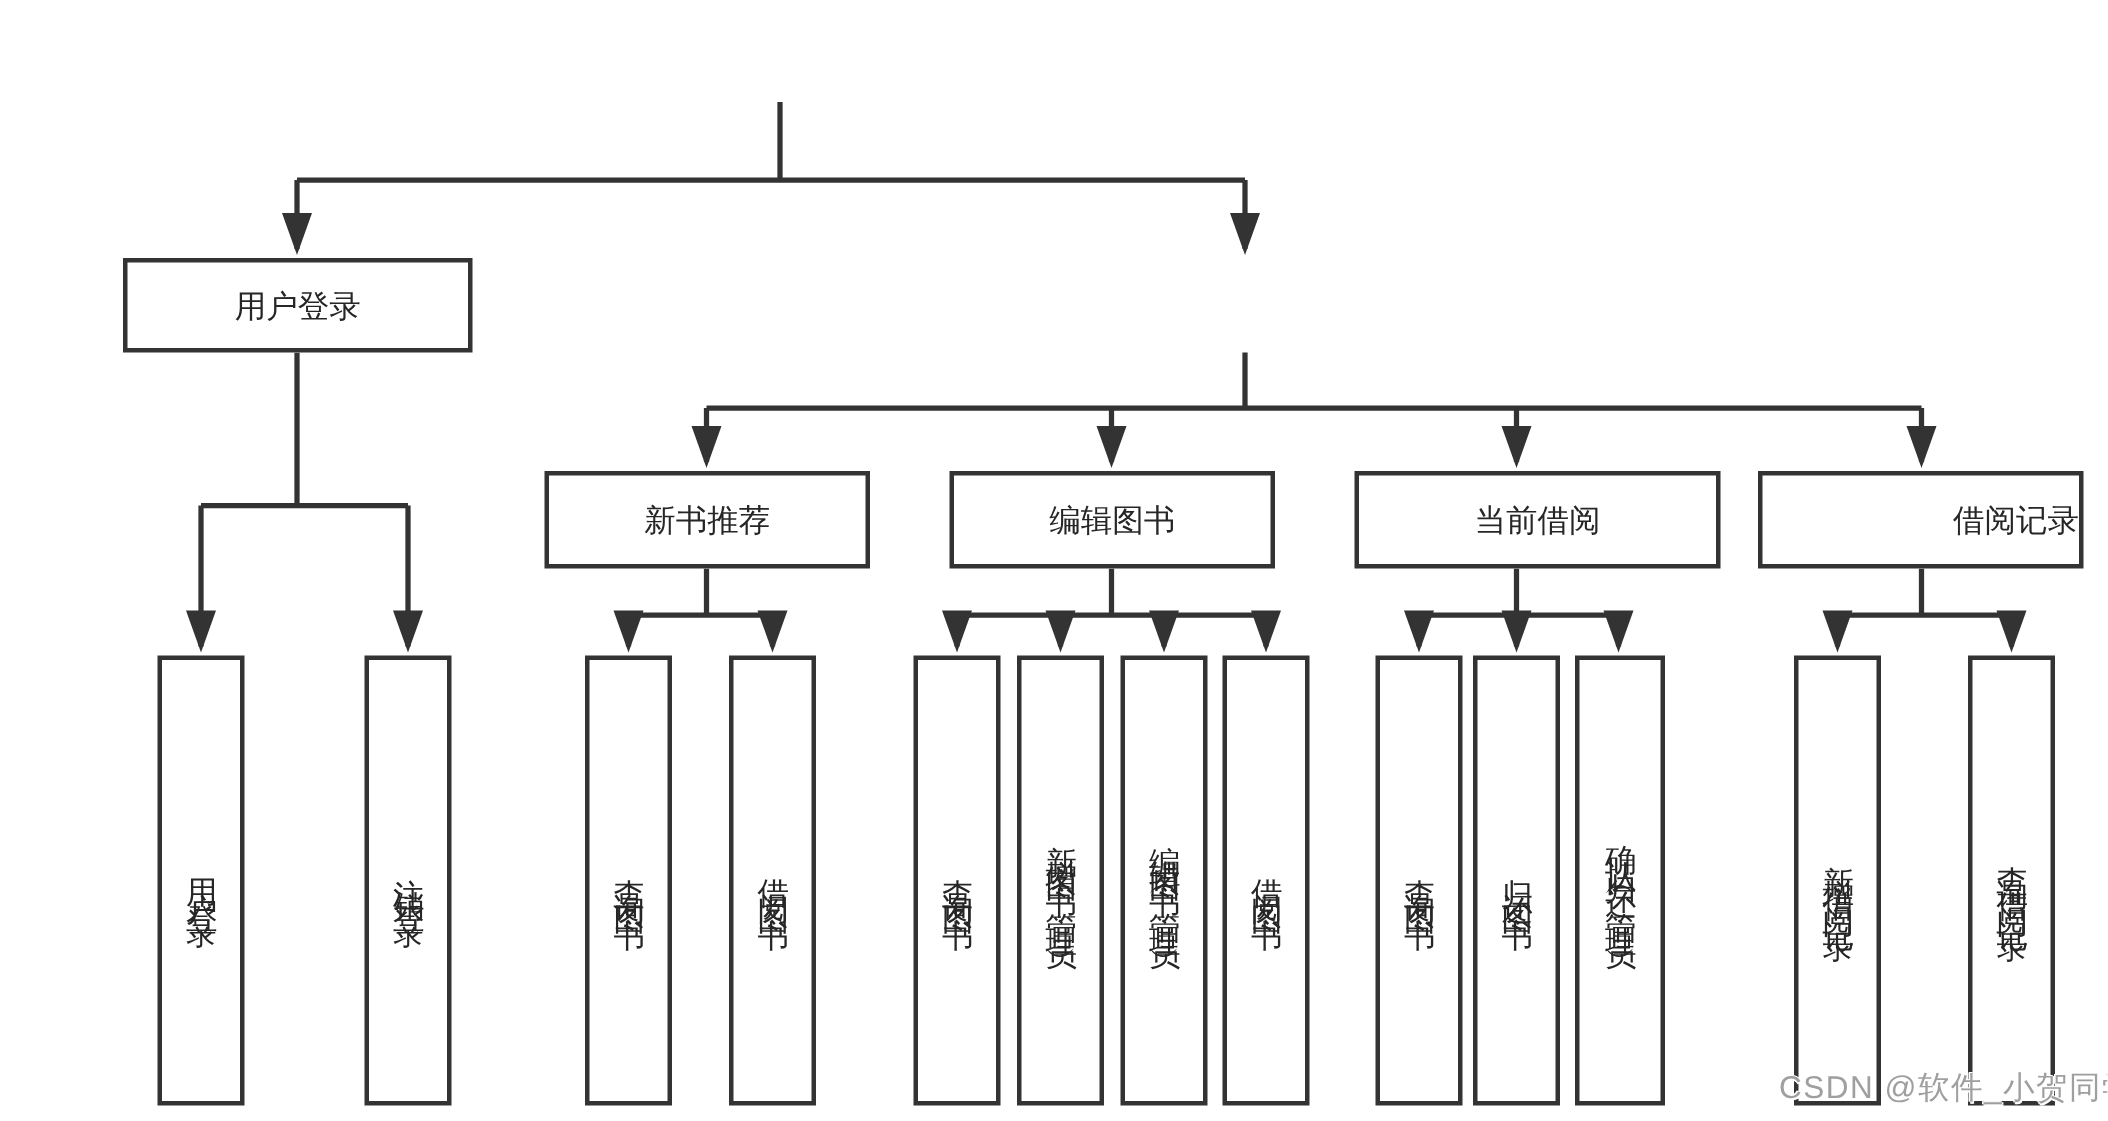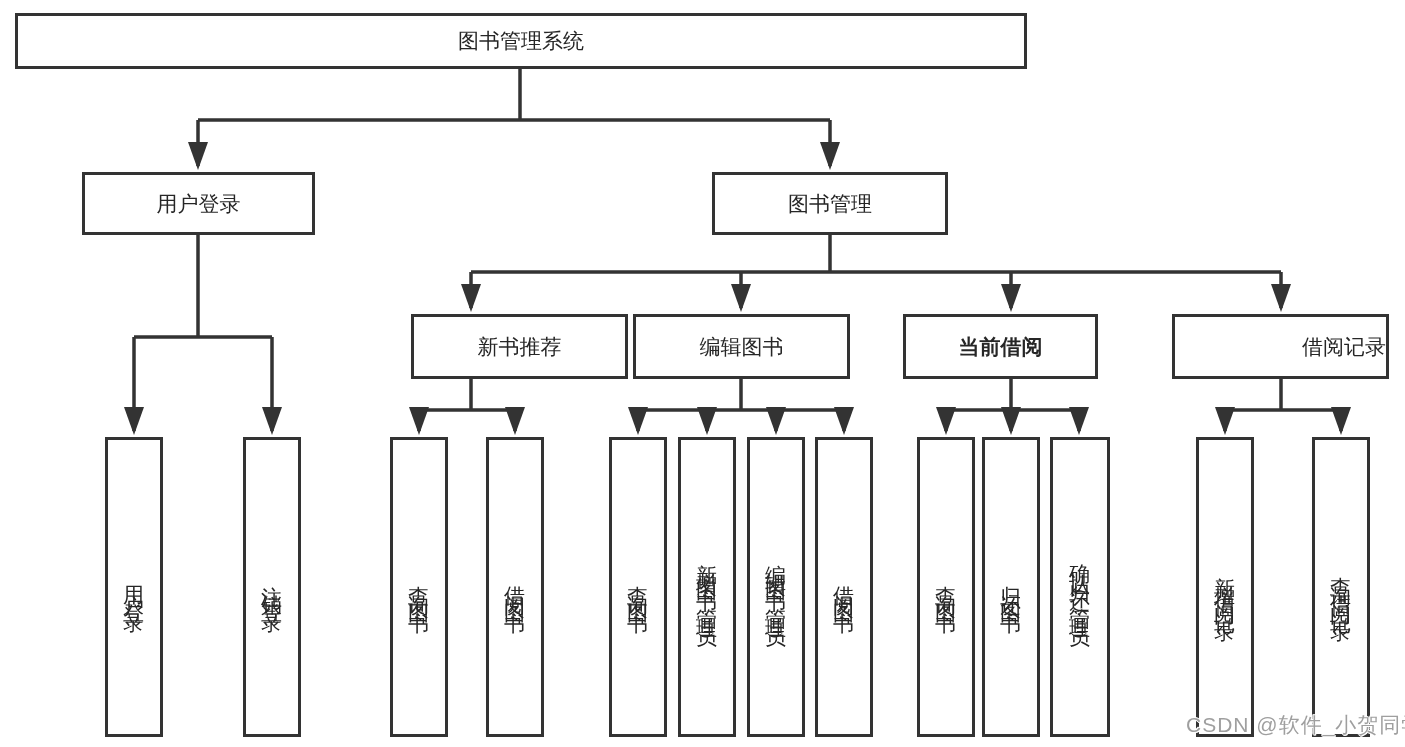--- a/index.html
+++ b/index.html
@@ -93,38 +93,32 @@
       <polygon points="766,407 786,407 776,435"></polygon>
       <polygon points="834,407 854,407 844,435"></polygon>
       <polygon points="936,407 956,407 946,435"></polygon>
       <polygon points="1001,407 1021,407 1011,435"></polygon>
       <polygon points="1069,407 1089,407 1079,435"></polygon>
       <polygon points="1215,407 1235,407 1225,435"></polygon>
       <polygon points="1331,407 1351,407 1341,435"></polygon>
     </g>
   </svg>
 
-  <div class="node" style="left:15px; top:13px; width:1012px; height:56px;">
-    <span>图书管理系统</span>
-  </div>
 
   <div class="node" style="left:82px; top:172px; width:233px; height:63px;">
     <span>用户登录</span>
   </div>
-  <div class="node" style="left:712px; top:172px; width:236px; height:63px;">
-    <span>图书管理</span>
-  </div>
 
-  <div class="node" style="left:363px; top:314px; width:217px; height:65px;margin-left:48px;">
+  <div class="node" style="left:363px; top:314px; width:217px; height:65px;">
     <span>新书推荐</span>
   </div>
   <div class="node" style="left:633px; top:314px; width:217px; height:65px;">
     <span>编辑图书</span>
   </div>
-  <div class="node" style="left:903px; top:314px; width:195px; height:65px;font-weight:bold;">
+  <div class="node" style="left:903px; top:314px; width:244px; height:65px;">
     <span>当前借阅</span>
   </div>
   <div class="node" style="left:1172px; top:314px; width:217px; height:65px;justify-content:flex-end;">
     <span>借阅记录</span>
   </div>
 
   <div class="node" style="left:105px; top:437px; width:58px; height:300px;">
     <span class="vtext">用户登录</span>
   </div>
   <div class="node" style="left:243px; top:437px; width:58px; height:300px;">

